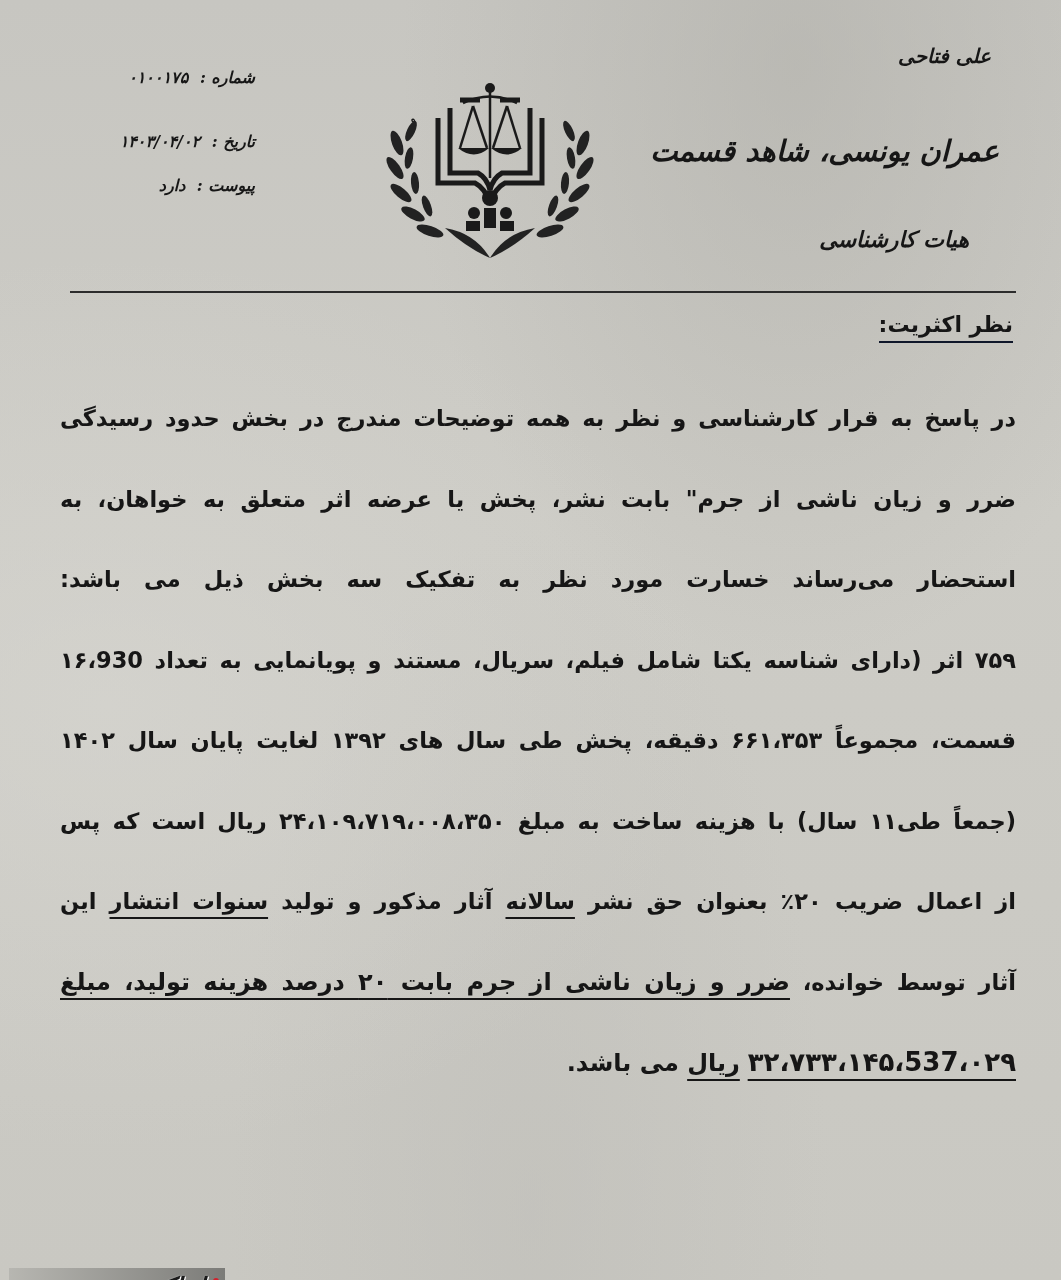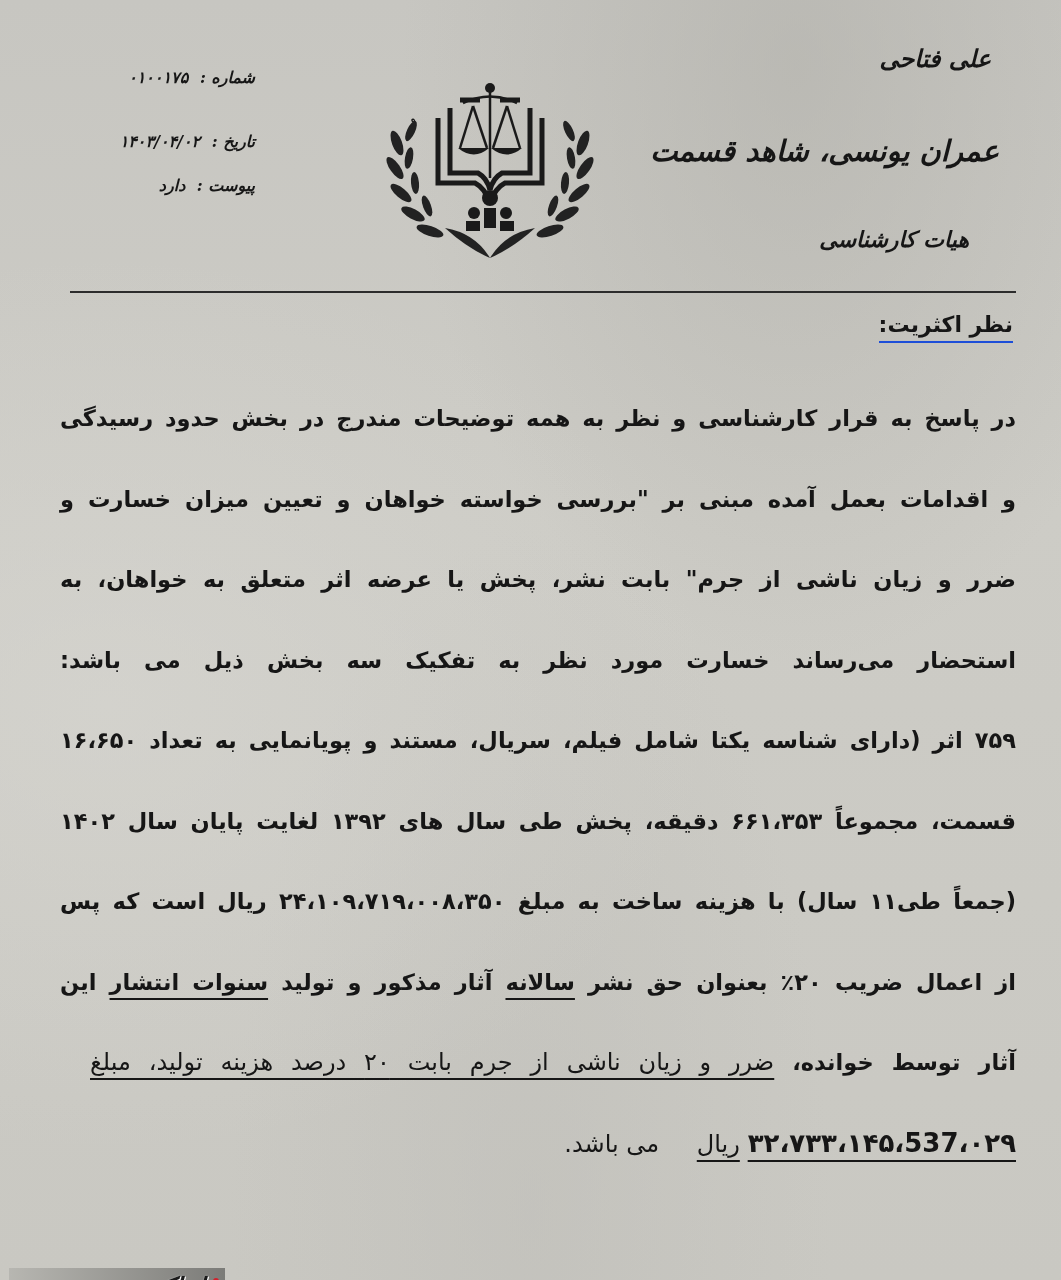--- a/index.html
+++ b/index.html
@@ -33,21 +33,21 @@
       width: 260px;
       text-align: right;
       font-family: "DejaVu Serif", serif;
       font-style: italic;
       font-weight: bold;
     }
     .hr-name1 {
       position: absolute;
       right: 8px;
       top: 14px;
-      font-size: 24px;
+      font-size: 20px;
       white-space: nowrap;
     }
     .hr-name2 {
       position: absolute;
       right: 0;
       top: 104px;
       font-size: 29px;
       white-space: nowrap;
     }
     .hr-board {
@@ -95,21 +95,21 @@
 
     
     .section-title {
       position: absolute;
       right: 48px;
       top: 312px;
       font-family: "DejaVu Sans", sans-serif;
       font-weight: bold;
       font-size: 22px;
       padding-bottom: 4px;
-      border-bottom: 2px solid #1d4ed8;
+      border-bottom: 2px solid #0f172a;
       white-space: nowrap;
     }
 
     .body-text {
       position: absolute;
       right: 45px;
       left: 60px;
       top: 378px;
       font-family: "DejaVu Sans", sans-serif;
       font-weight: bold;
@@ -129,24 +129,23 @@
     }
     .line.last-line {
       text-align-last: right;
     }
     .u {
       text-decoration: underline;
       text-decoration-thickness: 2px;
       text-underline-offset: 8px;
     }
     .heavy {
-      font-weight: 400;
+      font-weight: 700;
       font-size: 24px;
       letter-spacing: 0.2px;
-      margin-left: 30px;
     }
     .amount {
       font-size: 26px;
       font-weight: 900;
     }
 
     
     .watermark {
       position: absolute;
       left: 9px;
@@ -267,24 +266,23 @@
       <span class="meta-val">دارد</span>
     </div>
   </div>
 
   <div class="header-rule"></div>
 
   <div class="section-title">نظر اکثریت:</div>
 
   <div class="body-text">
     <span class="line">در پاسخ به قرار کارشناسی و نظر به همه توضیحات مندرج در بخش حدود رسیدگی</span>
-    <span class="line">و اقدامات بعمل آمده مبنی بر "بررسی خواسته خواهان و تعیین میزان خسارت و</span>
     <span class="line">ضرر و زیان ناشی از جرم" بابت نشر، پخش یا عرضه اثر متعلق به خواهان، به</span>
     <span class="line" style="text-align-last:justify">استحضار می‌رساند خسارت مورد نظر به تفکیک سه بخش ذیل می باشد:</span>
-    <span class="line">۷۵۹ اثر (دارای شناسه یکتا شامل فیلم، سریال، مستند و پویانمایی به تعداد ۱۶،۶۵۰</span>
+    <span class="line">۷۵۹ اثر (دارای شناسه یکتا شامل فیلم، سریال، مستند و پویانمایی به تعداد ۱۶،930</span>
     <span class="line">قسمت، مجموعاً ۶۶۱،۳۵۳ دقیقه، پخش طی سال های ۱۳۹۲ لغایت پایان سال ۱۴۰۲</span>
     <span class="line">(جمعاً طی۱۱ سال) با هزینه ساخت به مبلغ ۲۴،۱۰۹،۷۱۹،۰۰۸،۳۵۰ ریال است که پس</span>
     <span class="line"><span>از اعمال ضریب ۲۰٪ بعنوان حق نشر </span><span class="u">سالانه</span><span> آثار مذکور و تولید </span><span class="u">سنوات انتشار</span><span> این</span></span>
     <span class="line"><span>آثار توسط خوانده، </span><span class="u heavy">ضرر و زیان ناشی از جرم بابت ۲۰ درصد هزینه تولید، مبلغ</span></span>
     <span class="line last-line"><span class="u amount">۳۲،۷۳۳،۱۴۵،537،۰۲۹</span> <span class="u heavy">ریال</span><span class="heavy"> می باشد.</span></span>
   </div>
 
   <div class="watermark">
     <span class="watermark-text">تابناک</span>
     <span class="watermark-dot" style="right:6px;top:10px"></span>

